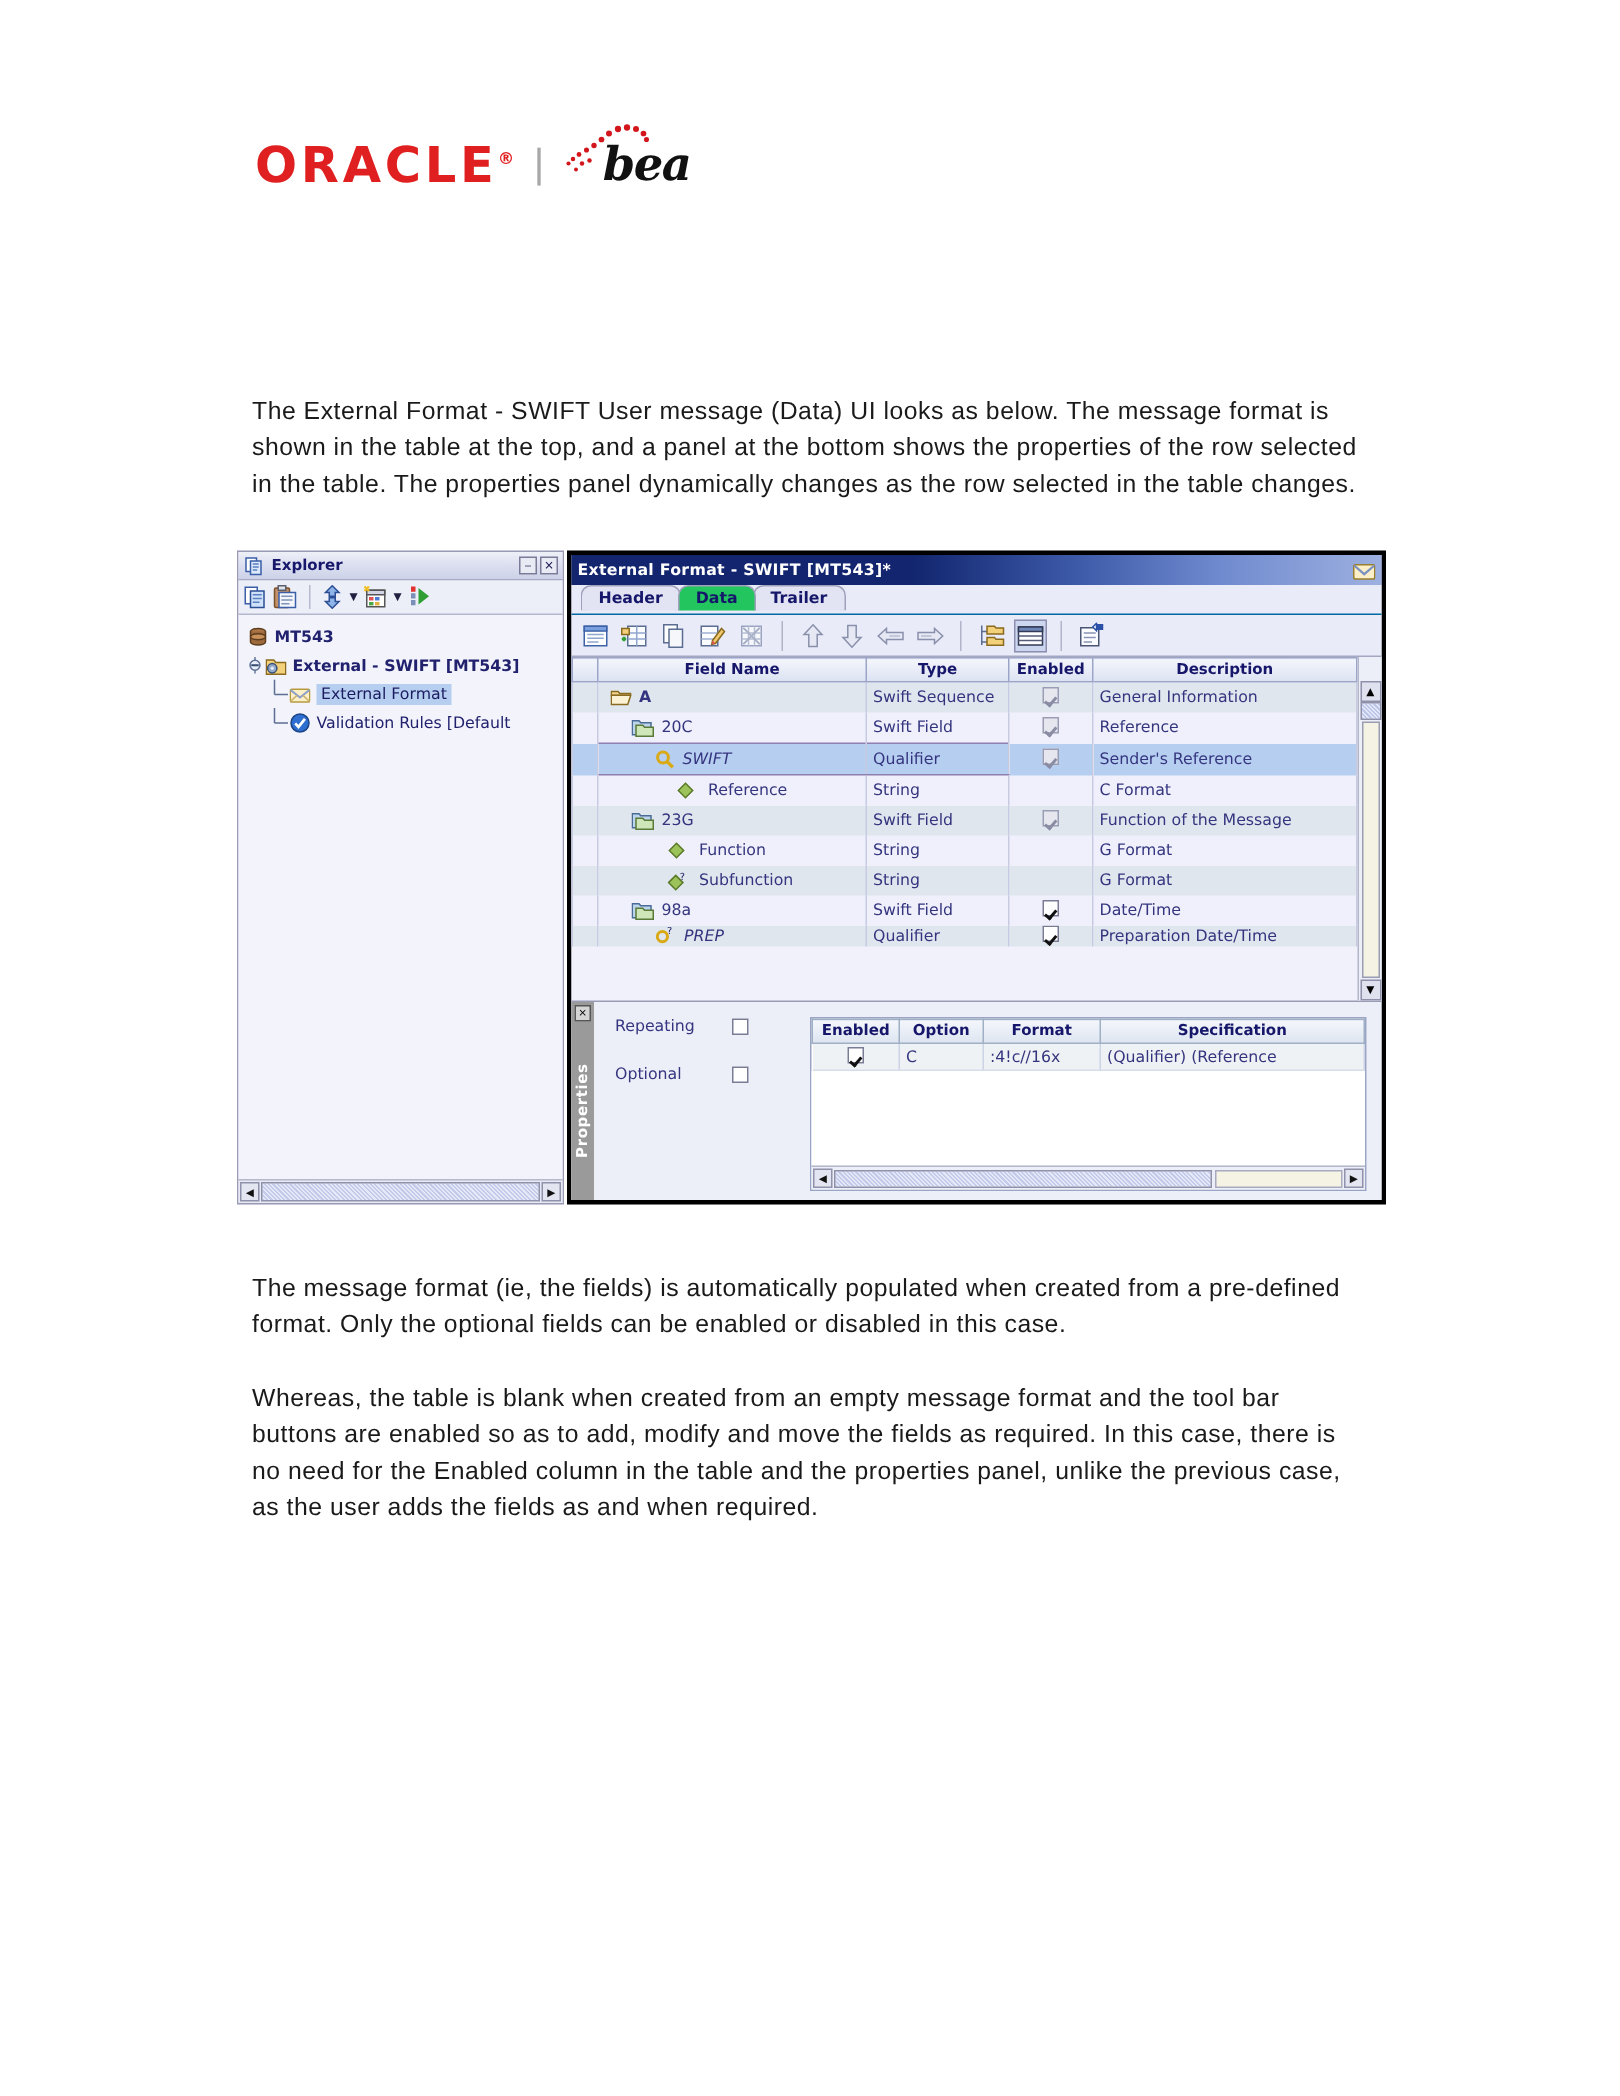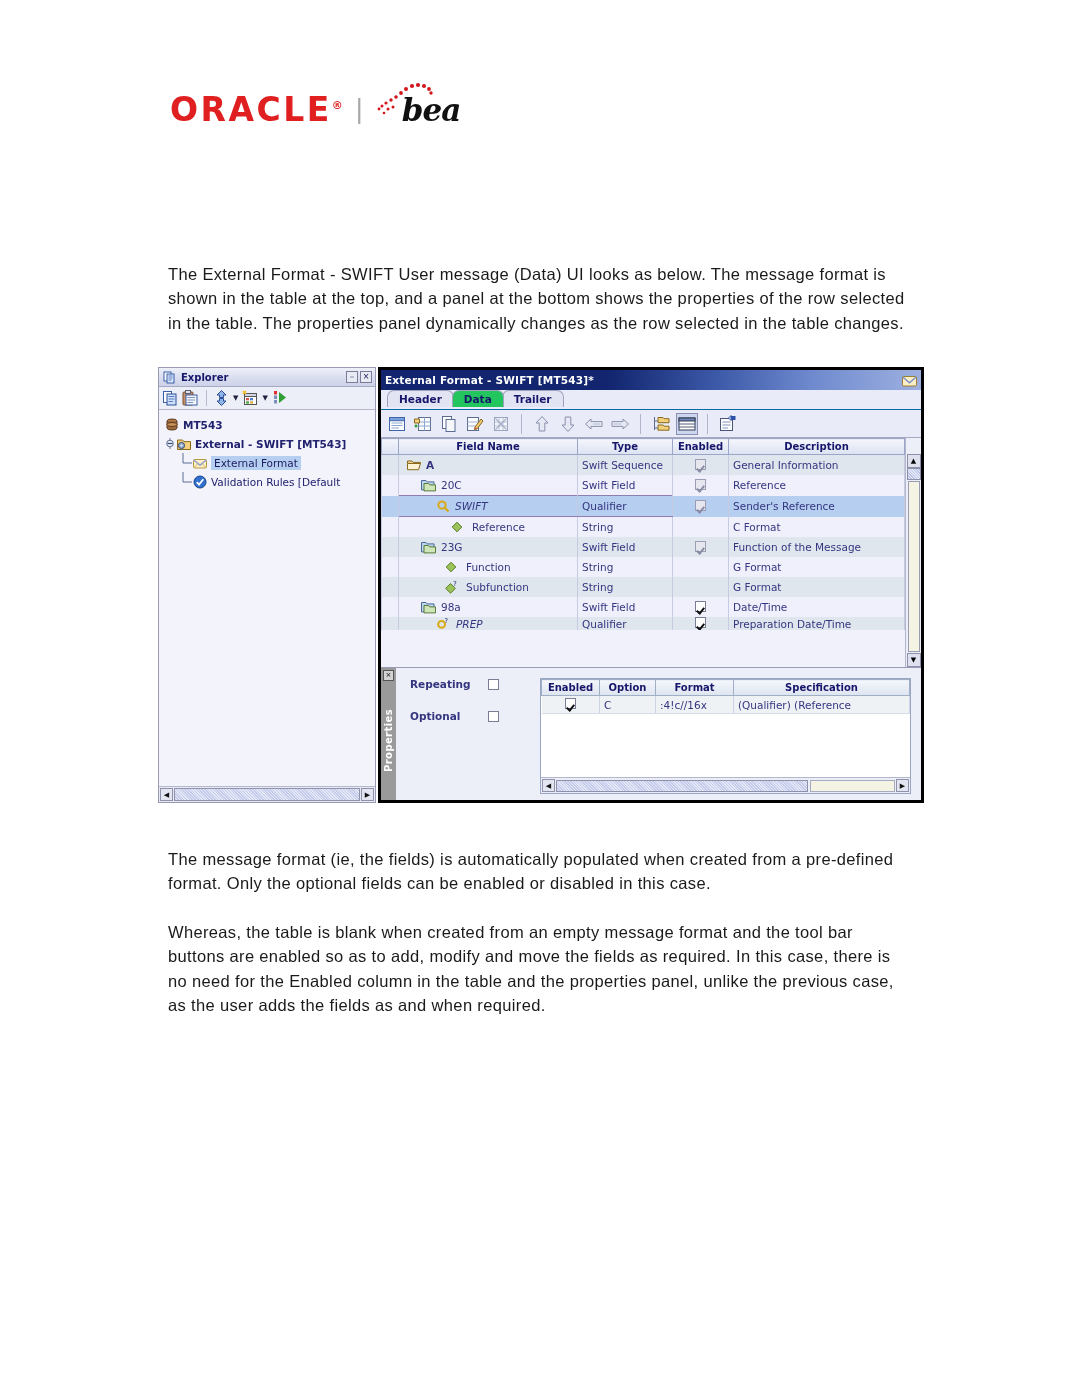--- a/index.html
+++ b/index.html
@@ -420,21 +420,20 @@
     box-sizing: border-box;
     min-width: 0;
   }
   .props-left { width: 130px; flex: none; }
   .prow {
     display: flex;
     align-items: center;
     margin-bottom: 20px;
     font-size: 10.5px;
     color: #35357f;
-    font-weight: bold;
   }
   .prow .plab { width: 78px; }
   .props-right {
     flex: 1;
     min-width: 0;
     border: 1px solid #9aa4c4;
     background: #ffffff;
     display: flex;
     flex-direction: column;
     box-sizing: border-box;

